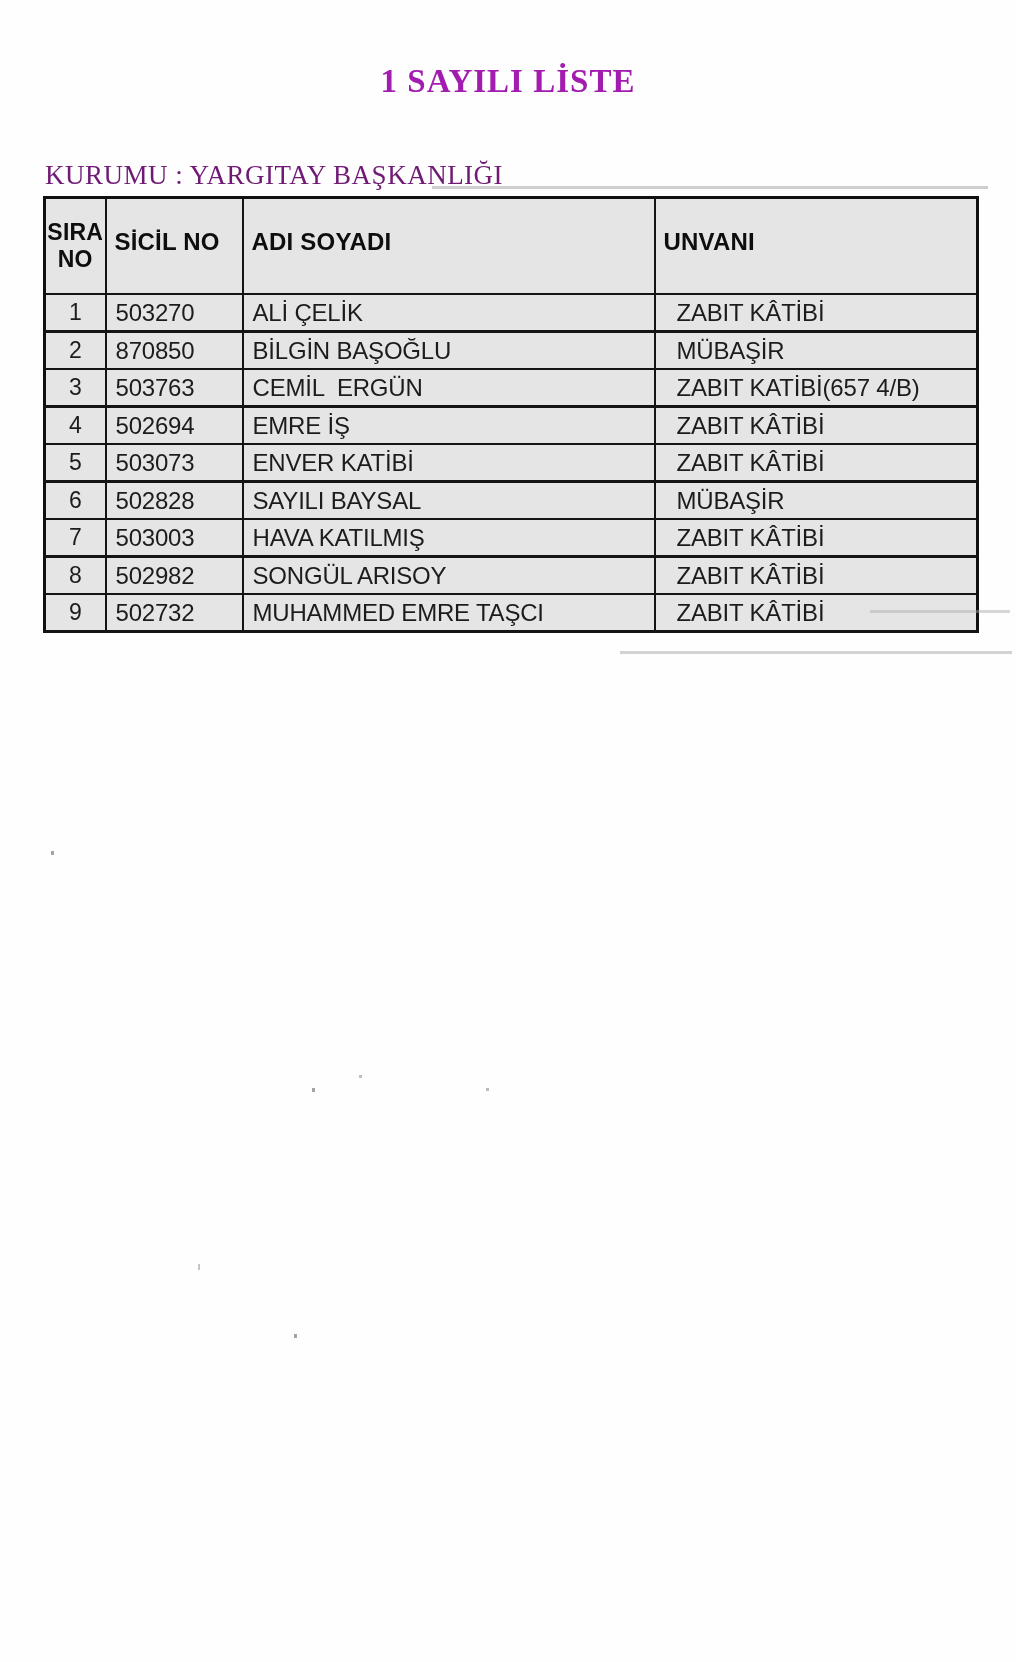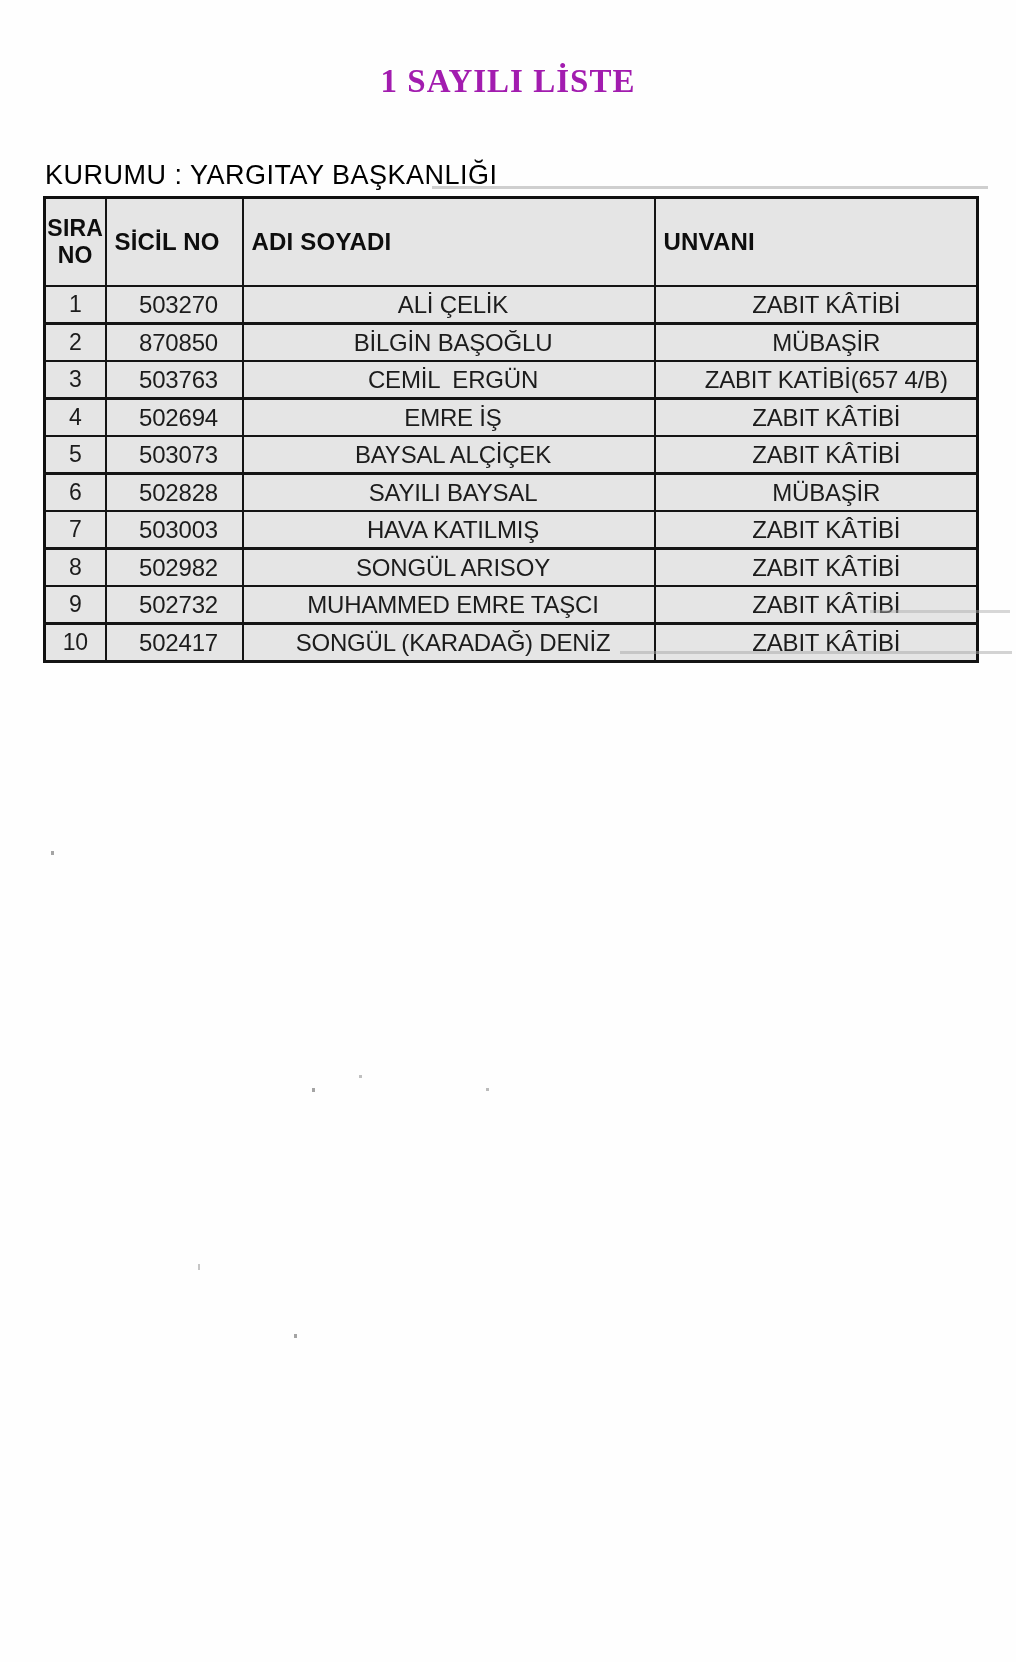--- a/index.html
+++ b/index.html
@@ -27,50 +27,49 @@
     font-weight: bold;
     font-size: 33px;
     letter-spacing: 1px;
     color: #a21caf;
   }
   
   .institution {
     position: absolute;
     top: 160px;
     left: 45px;
-    font-family: Liberation Sans, sans-serif;
+    font-family: Liberation Serif, serif;
     font-size: 27px;
     letter-spacing: 0.5px;
-    color: #000000;
+    color: #701a75;
   }
   
   table.list {
     position: absolute;
     left: 43px;
     top: 196px;
     width: 933px;
     border-collapse: collapse;
     table-layout: fixed;
     background: #e5e5e5;
     border: 3px solid #101010;
   }
   table.list th,
   table.list td {
     border: 2px solid #141414;
     overflow: hidden;
-    text-align: center;
   }
   table.list thead th {
     height: 86px;
     font-size: 24px;
     font-weight: bold;
     color: #0e0e0e;
     text-align: left;
     vertical-align: middle;
-    padding: 0 0 0 8px;
+    padding: 0 0 8px 8px;
     letter-spacing: 0.2px;
   }
   table.list thead th.h-sira {
     text-align: center;
     padding: 0;
     white-space: pre-line;
     line-height: 1.18;
     font-size: 23px;
   }
   table.list tbody td {
@@ -164,21 +163,21 @@
       </tr>
       <tr>
         <td class="c-sira">4</td>
         <td class="c-sicil">502694</td>
         <td class="c-ad">EMRE İŞ</td>
         <td class="c-unvan">ZABIT KÂTİBİ</td>
       </tr>
       <tr>
         <td class="c-sira">5</td>
         <td class="c-sicil">503073</td>
-        <td class="c-ad">BAYSAL ALÇİÇEK</td>
+        <td class="c-ad">ENVER KATİBİ</td>
         <td class="c-unvan">ZABIT KÂTİBİ</td>
       </tr>
       <tr>
         <td class="c-sira">6</td>
         <td class="c-sicil">502828</td>
         <td class="c-ad">SAYILI BAYSAL</td>
         <td class="c-unvan">MÜBAŞİR</td>
       </tr>
       <tr>
         <td class="c-sira">7</td>
@@ -189,26 +188,20 @@
       <tr>
         <td class="c-sira">8</td>
         <td class="c-sicil">502982</td>
         <td class="c-ad">SONGÜL ARISOY</td>
         <td class="c-unvan">ZABIT KÂTİBİ</td>
       </tr>
       <tr>
         <td class="c-sira">9</td>
         <td class="c-sicil">502732</td>
         <td class="c-ad">MUHAMMED EMRE TAŞCI</td>
-        <td class="c-unvan">ZABIT KÂTİBİ</td>
-      </tr>
-      <tr>
-        <td class="c-sira">10</td>
-        <td class="c-sicil">502417</td>
-        <td class="c-ad">SONGÜL (KARADAĞ) DENİZ</td>
         <td class="c-unvan">ZABIT KÂTİBİ</td>
       </tr>
     </tbody>
   </table>
 
   <div class="smudge s1"></div>
   <div class="smudge s2"></div>
   <div class="smudge s3"></div>
   <div class="speck p1"></div>
   <div class="speck p2"></div>

